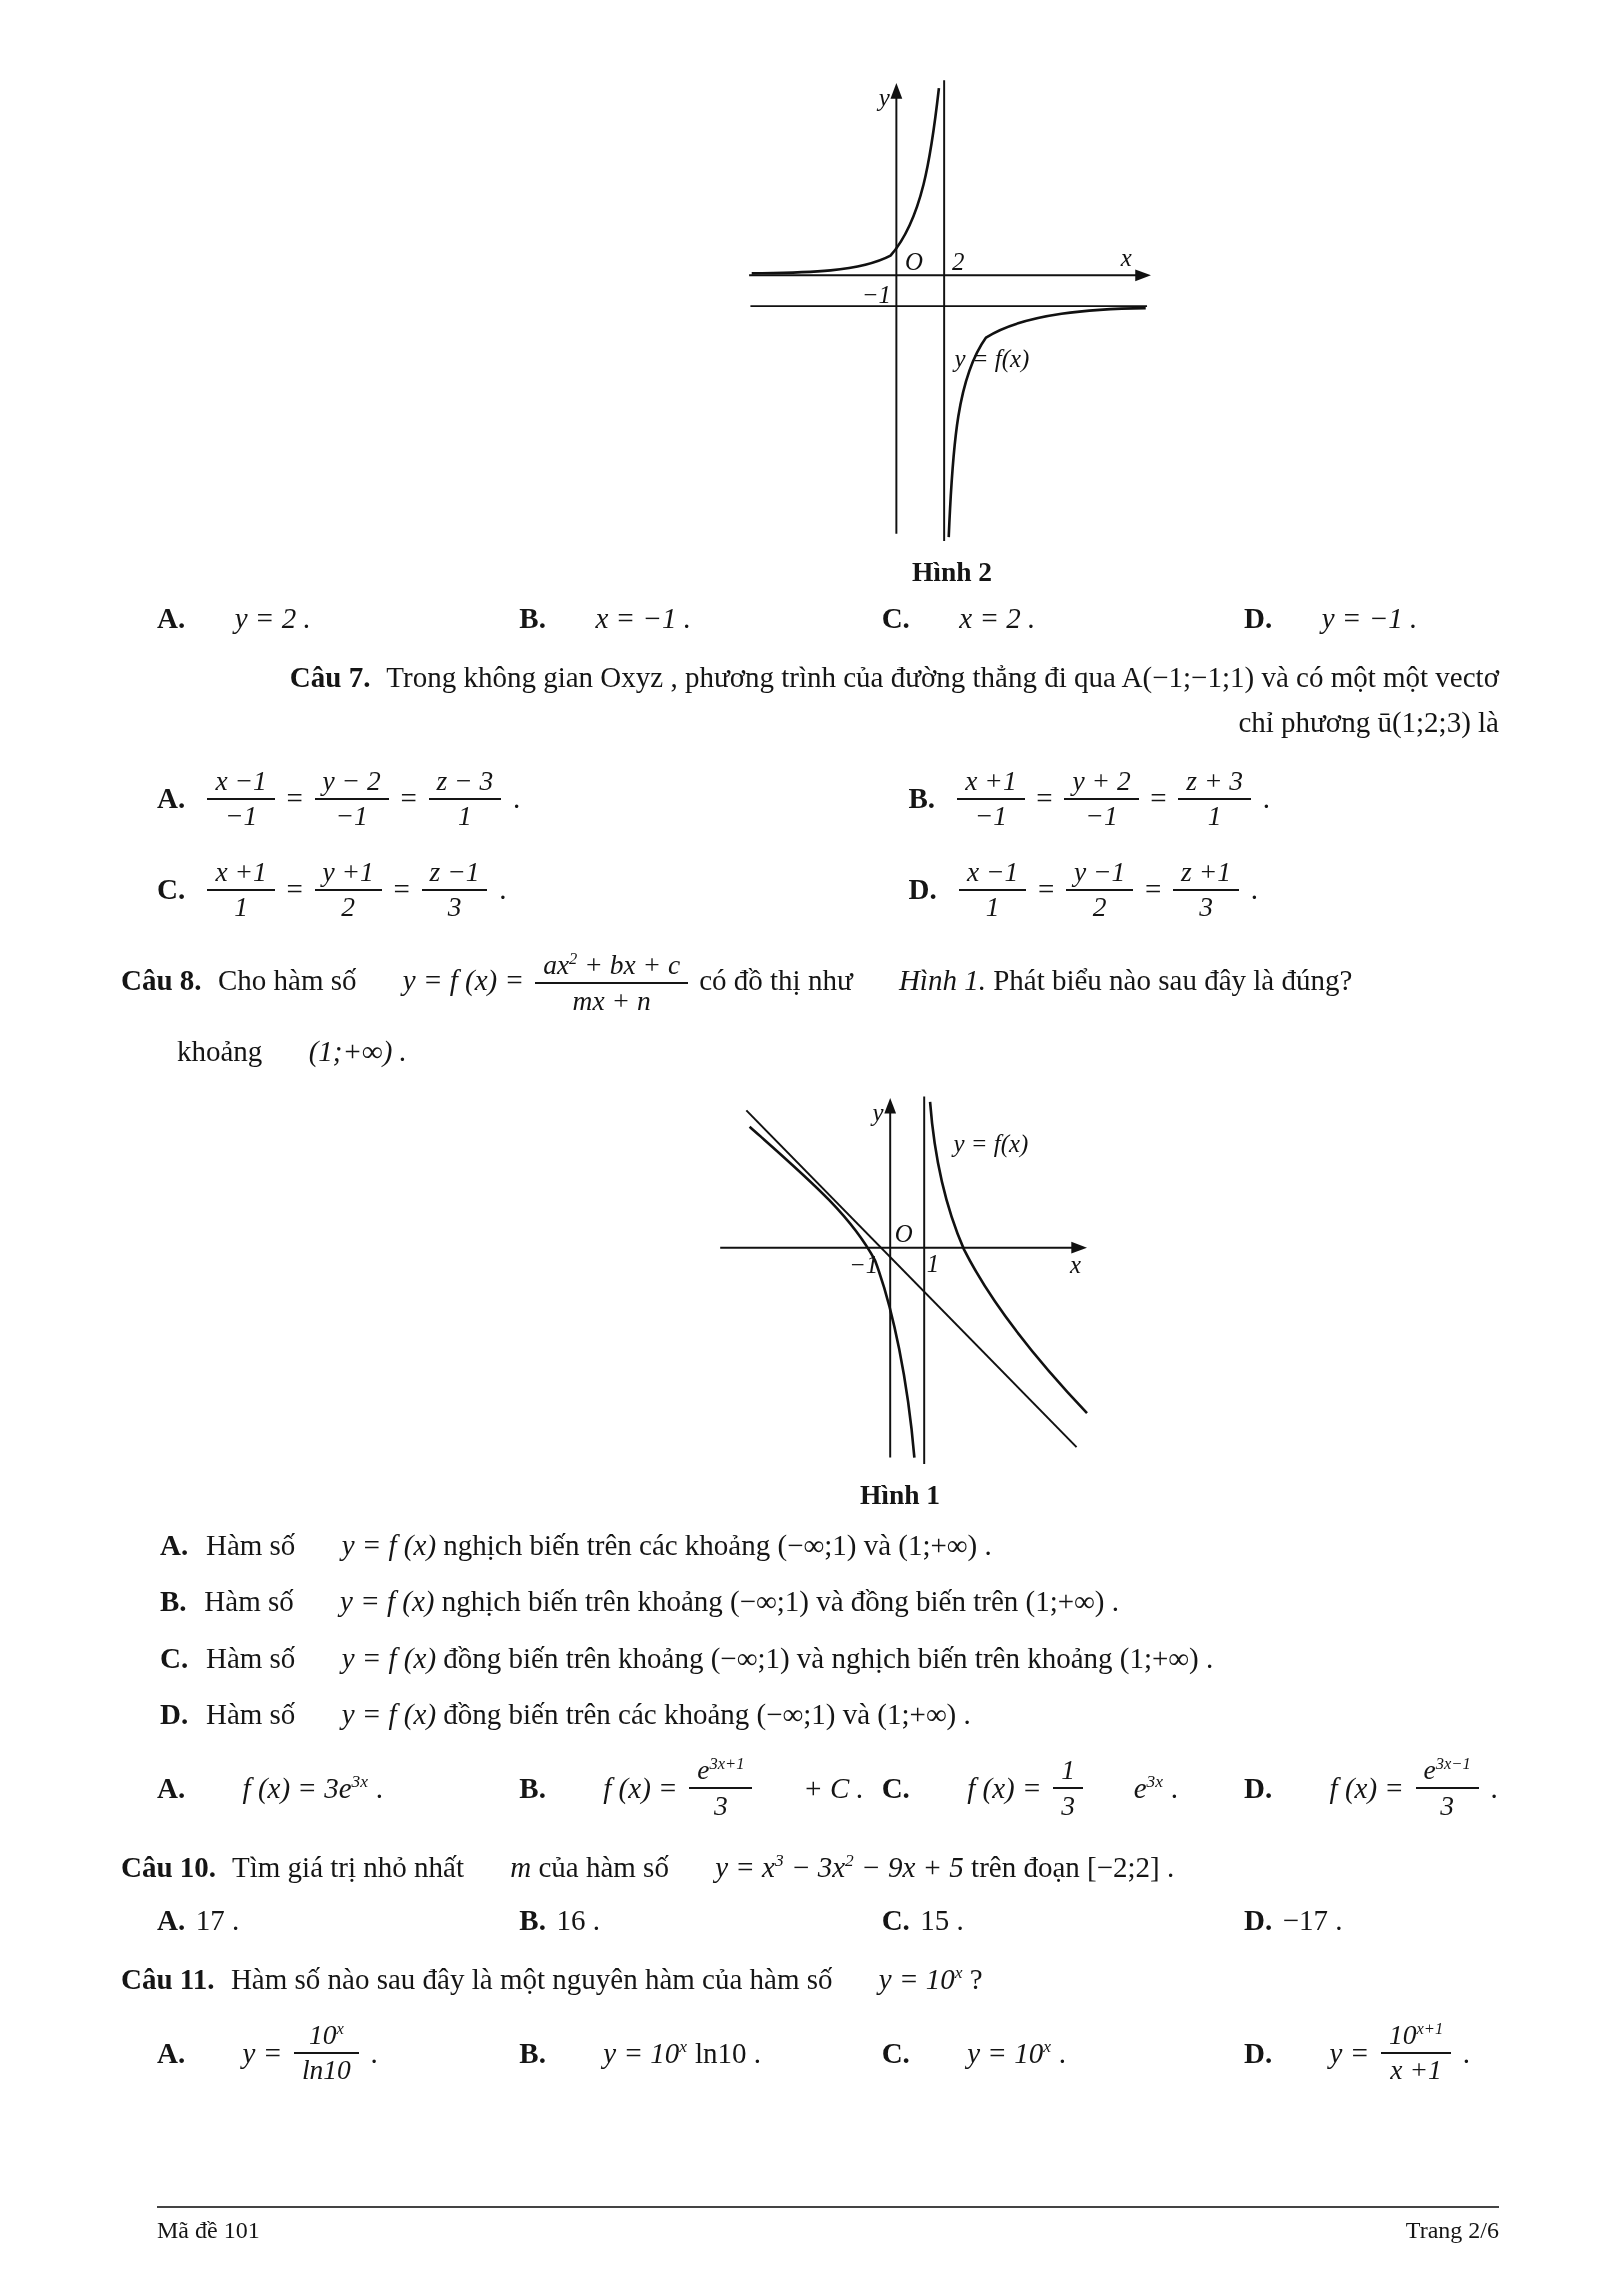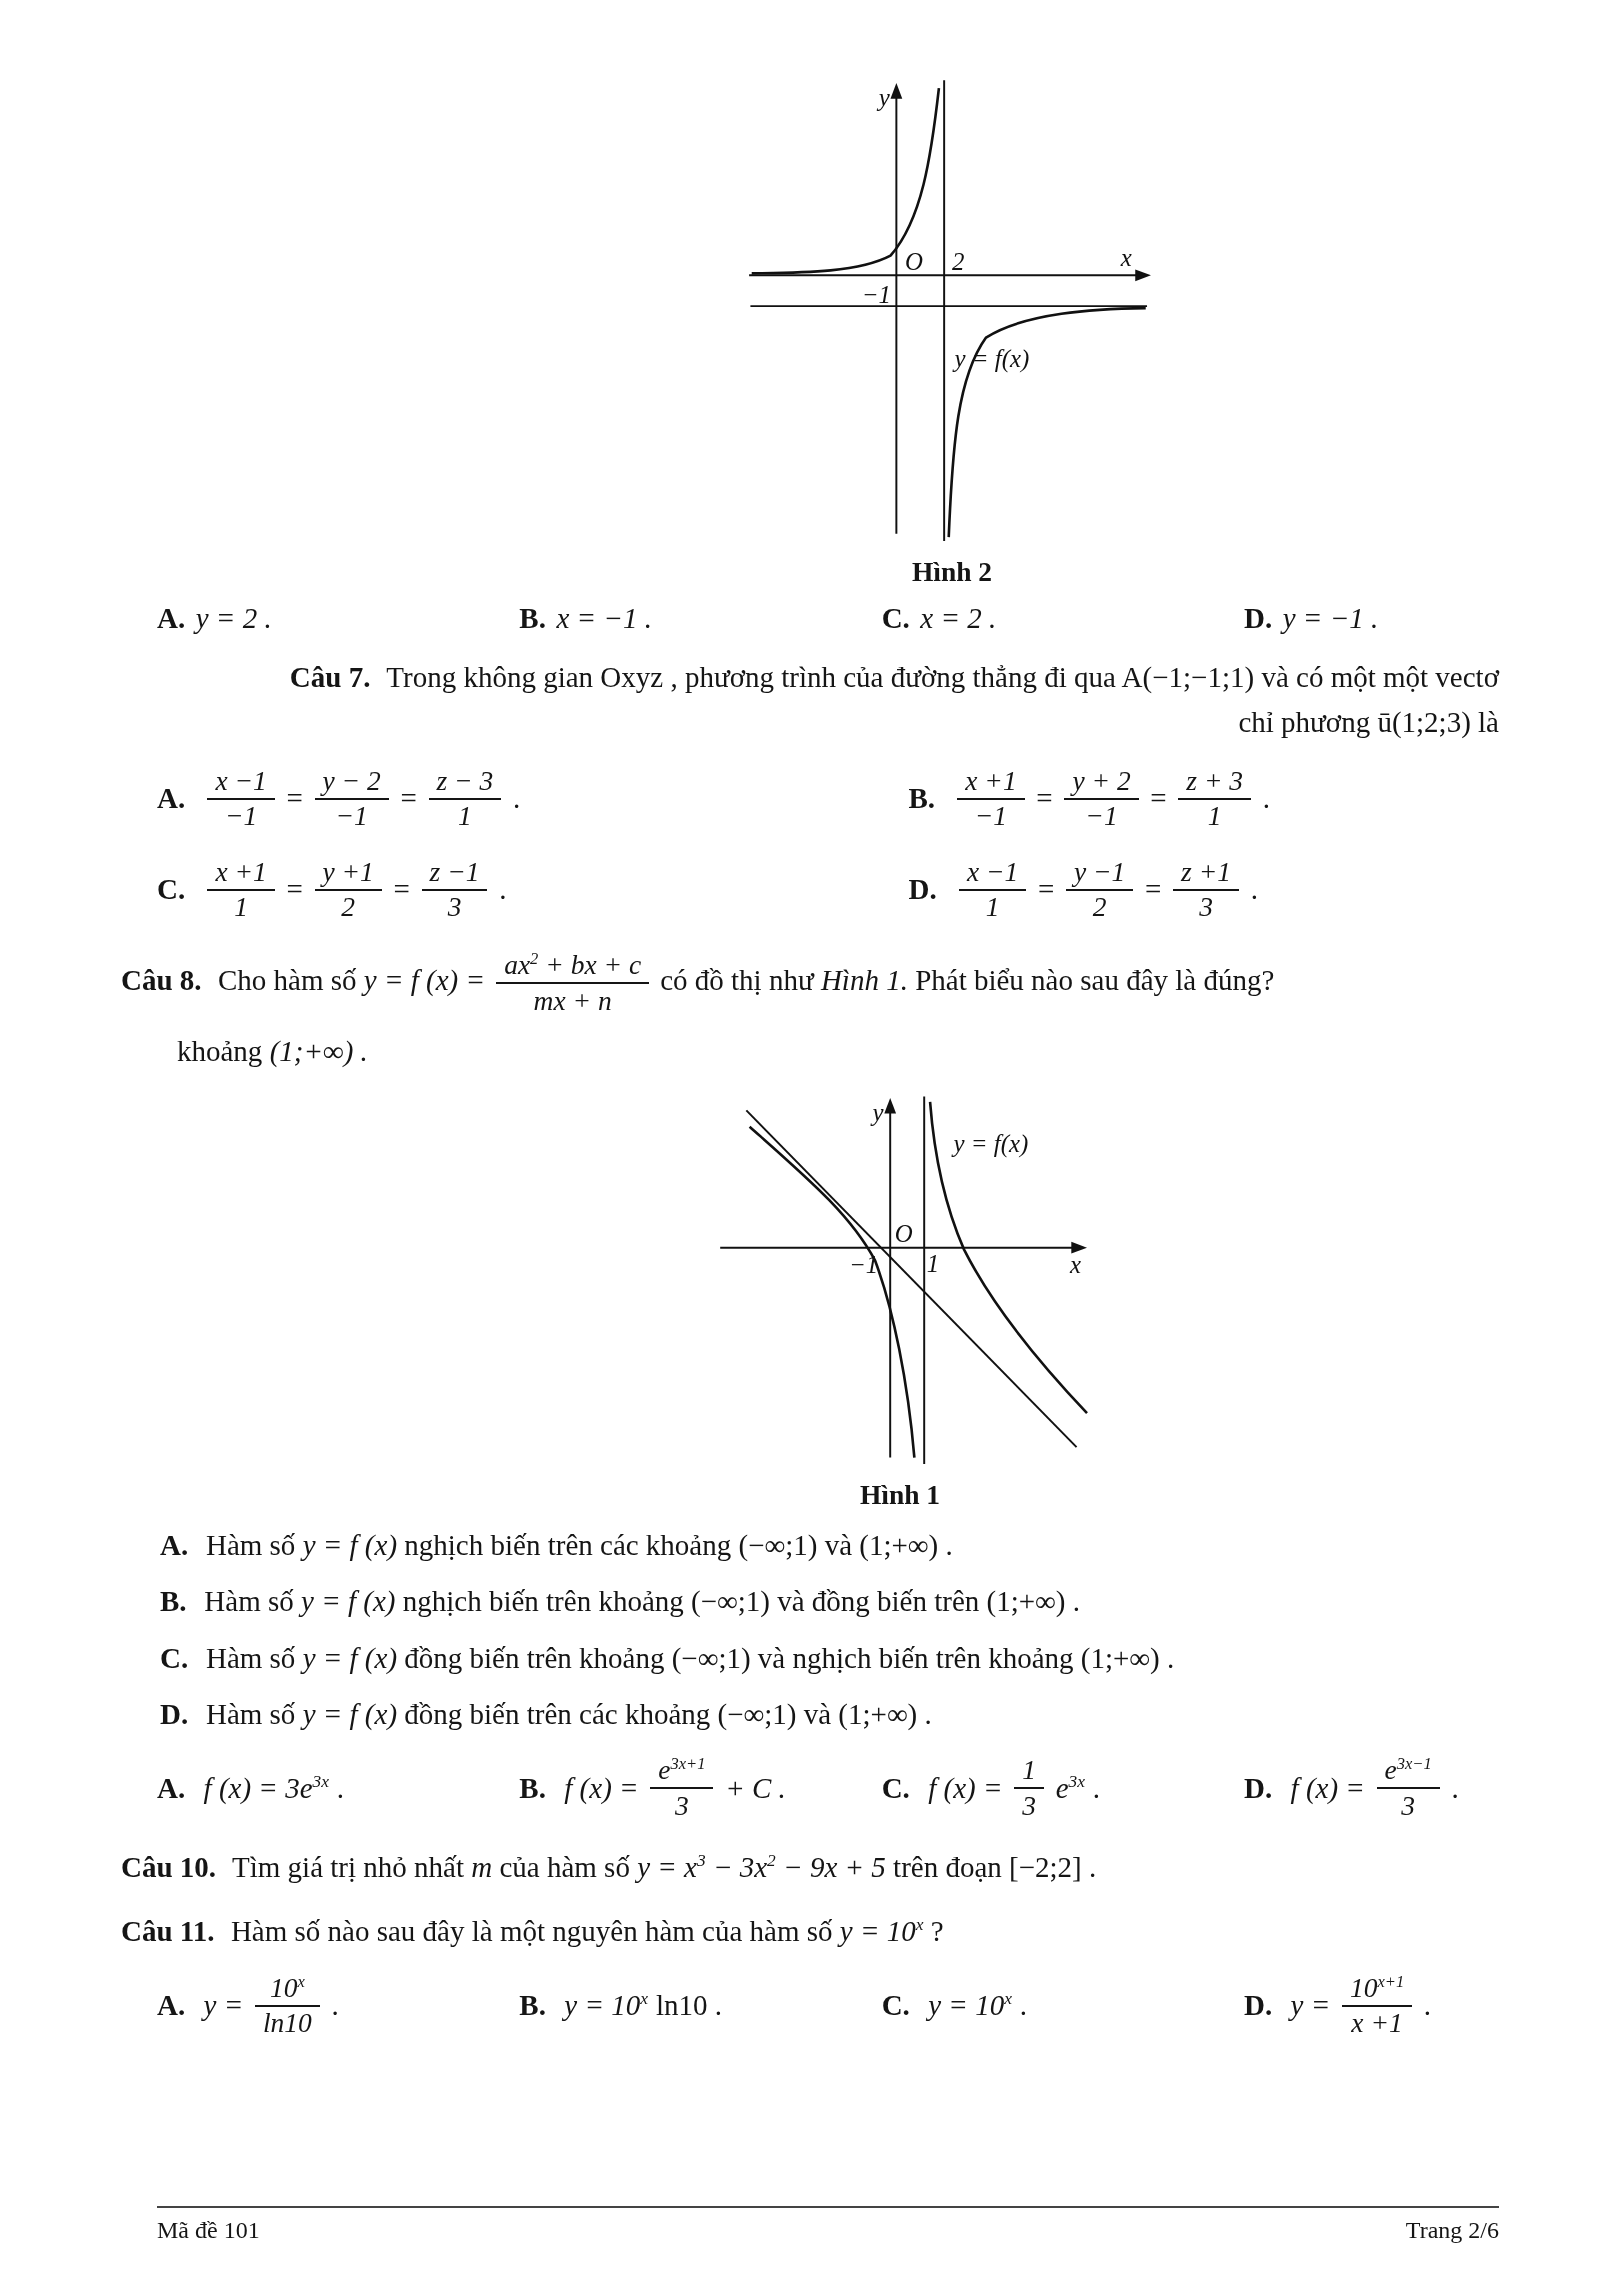--- a/index.html
+++ b/index.html
@@ -5,21 +5,21 @@
   * { margin:0; padding:0; box-sizing:border-box; }
   html,body { background:#ffffff; }
   body {
     width:1623px; height:2295px;
     font-family:"Liberation Serif", serif;
     font-size:29px; color:#151515;
     position:relative; overflow:hidden;
   }
   .page { width:100%; height:100%; padding:79px 124px 0 121px; position:relative; }
 
-  .math { font-style:italic; }
+  .math { font-style:italic;margin-left:39px; }
   .qlabel { font-weight:bold; margin-right:9.2px; }
   .opt-letter { font-weight:bold; margin-right:10.5px; }
 
   .figure { text-align:center; }
   .fig2-wrap { width:432px; margin-left:615px; }
   .fig1-wrap { width:406px; margin-left:576px; margin-top:19.6px; }
   .caption { font-weight:bold; font-size:27.5px; margin-top:3.9px; text-align:center; }
   svg text { font-family:"Liberation Serif", serif; font-style:italic; font-size:38px; fill:#111; }
 
   .question { margin-top:19.6px; line-height:1.55; }
@@ -272,20 +272,26 @@
   </div>
 
   <div class="question">
     <span class="qlabel">Câu 10.</span>
     <span>Tìm giá trị nhỏ nhất</span>
     <span class="math">m</span>
     <span>của hàm số</span>
     <span class="math"><span>y = x</span><sup>3</sup><span> − 3x</span><sup>2</sup><span> − 9x + 5</span></span>
     <span>trên đoạn [−2;2] .</span>
   </div>
+  <div class="row4">
+    <span><span class="opt-letter">A.</span><span>17 .</span></span>
+    <span><span class="opt-letter">B.</span><span>16 .</span></span>
+    <span><span class="opt-letter">C.</span><span>15 .</span></span>
+    <span><span class="opt-letter">D.</span><span>−17 .</span></span>
+  </div>
 
   <div class="question">
     <span class="qlabel">Câu 11.</span>
     <span>Hàm số nào sau đây là một nguyên hàm của hàm số</span>
     <span class="math"><span>y = 10</span><sup>x</sup></span>
     <span>?</span>
   </div>
   <div class="row4">
     <span class="mrow">
       <span class="opt-letter">A.</span>

